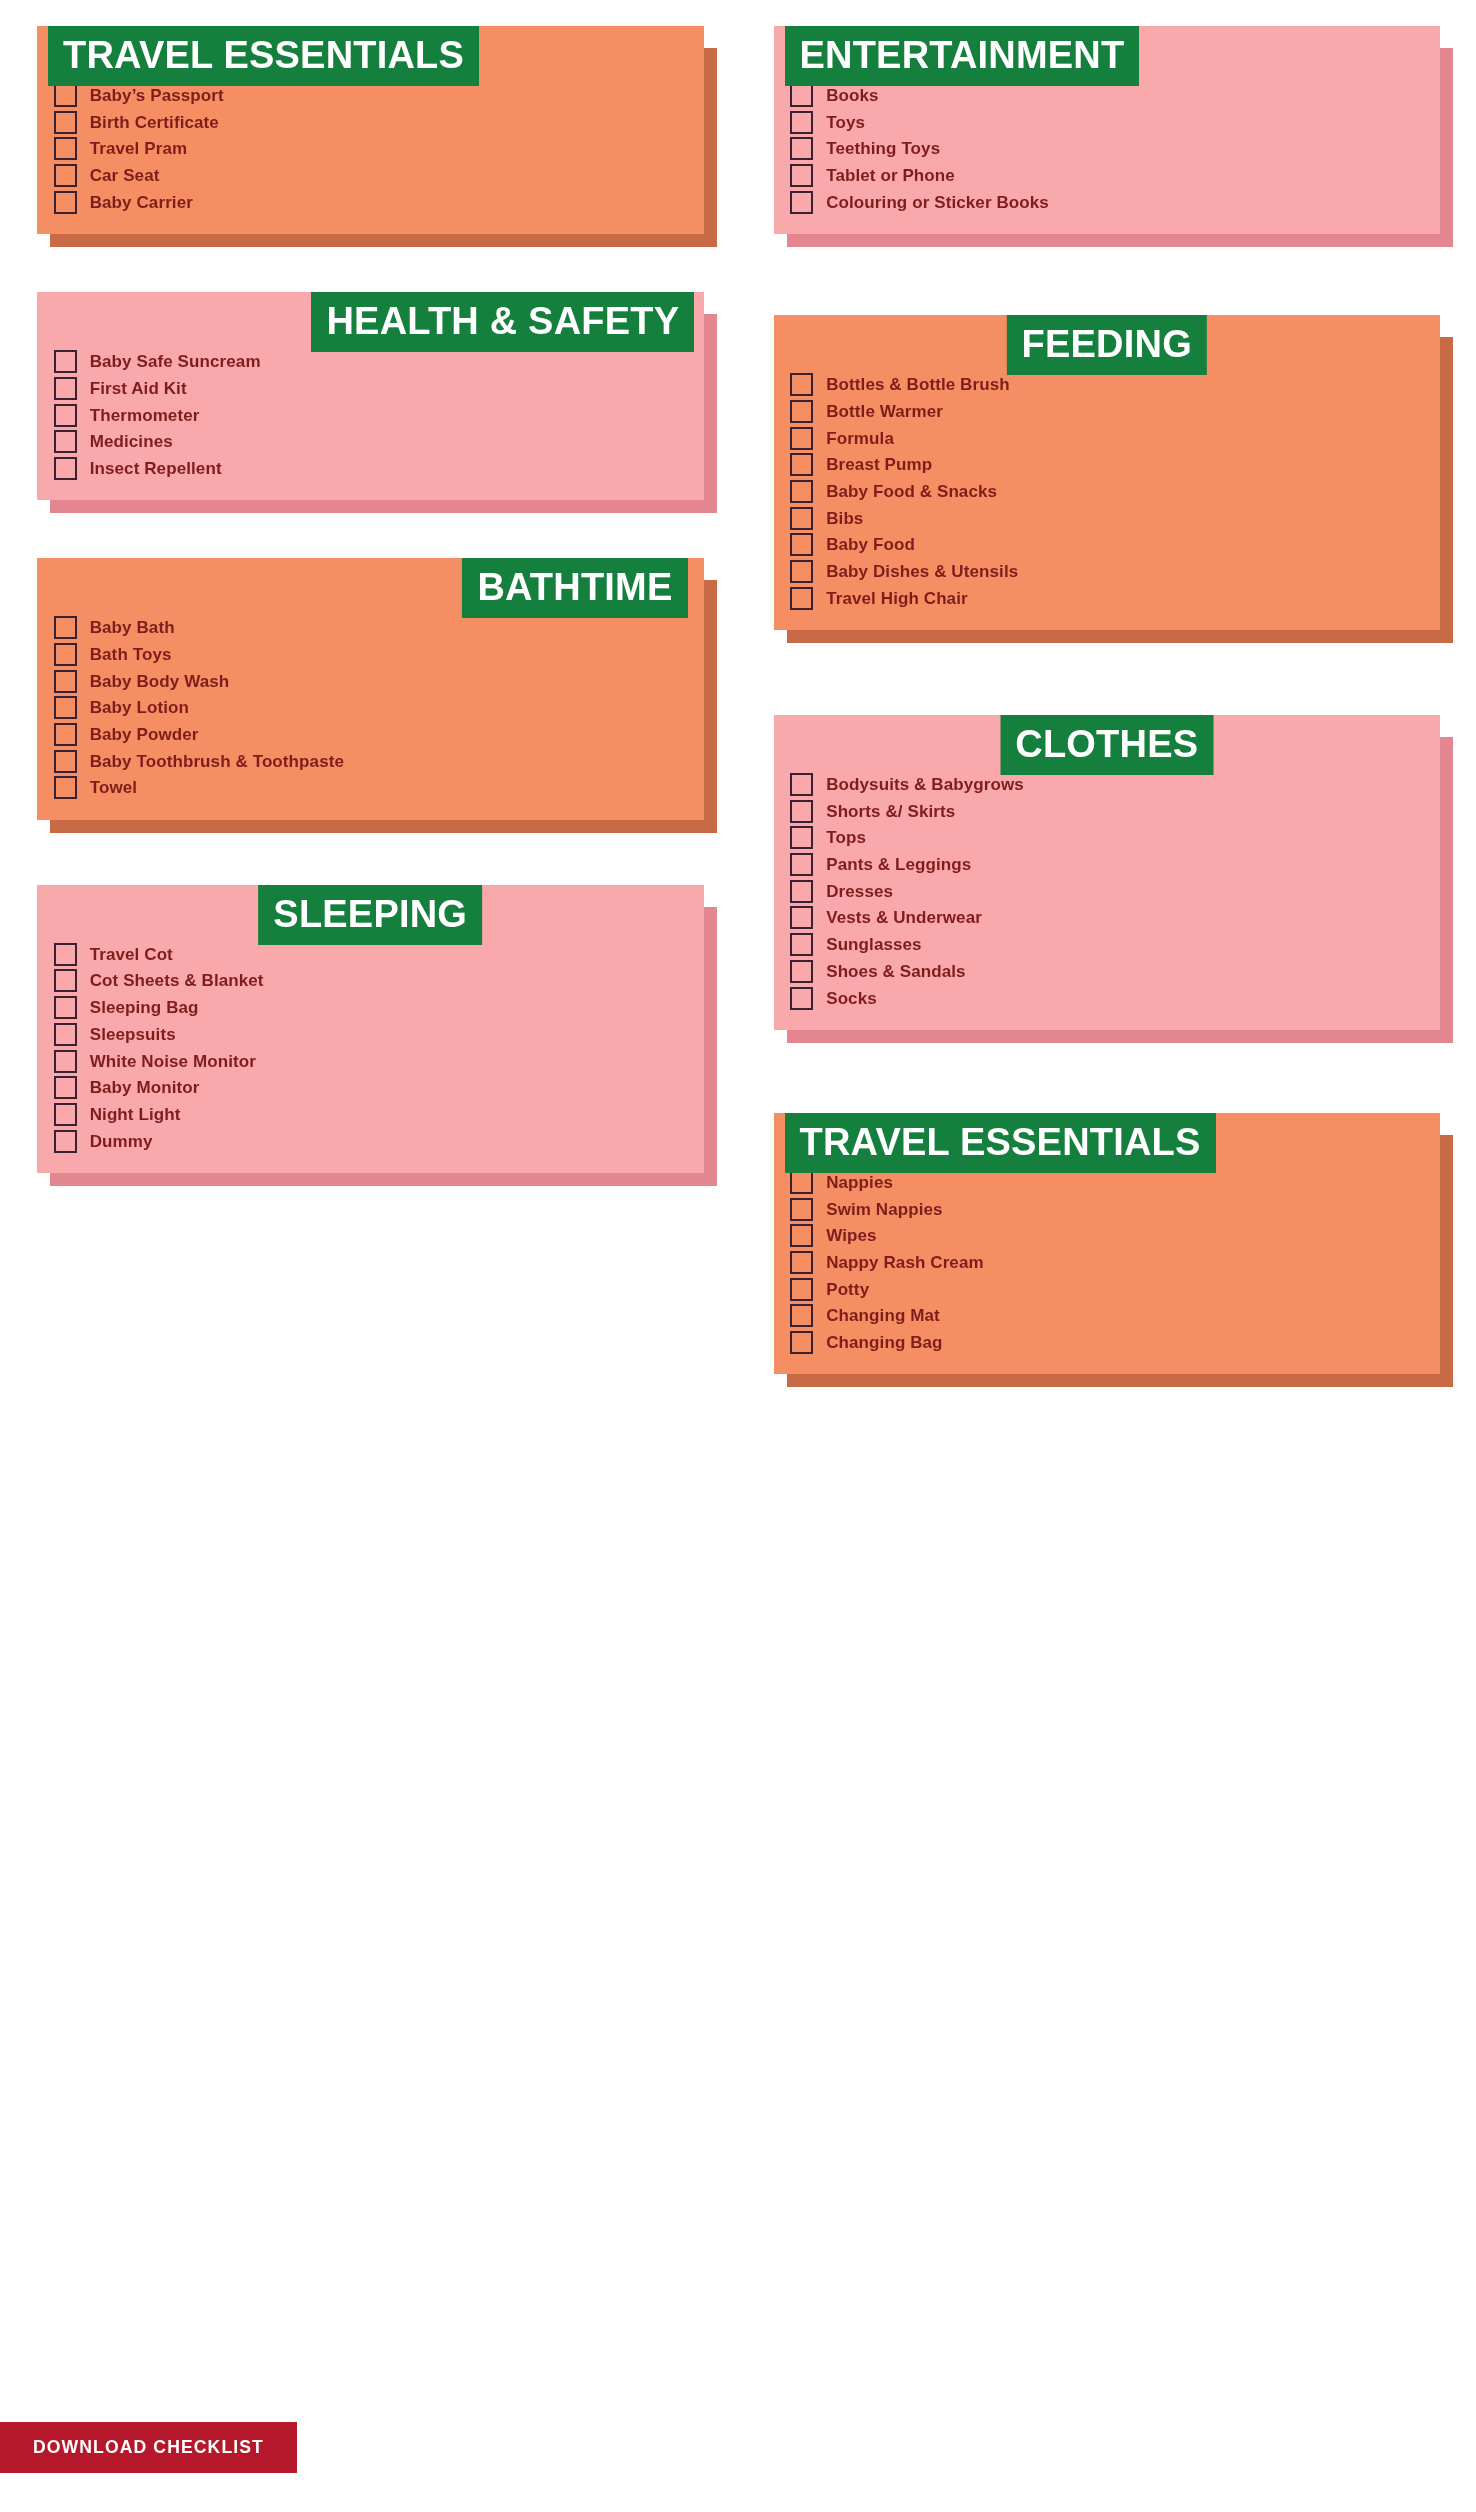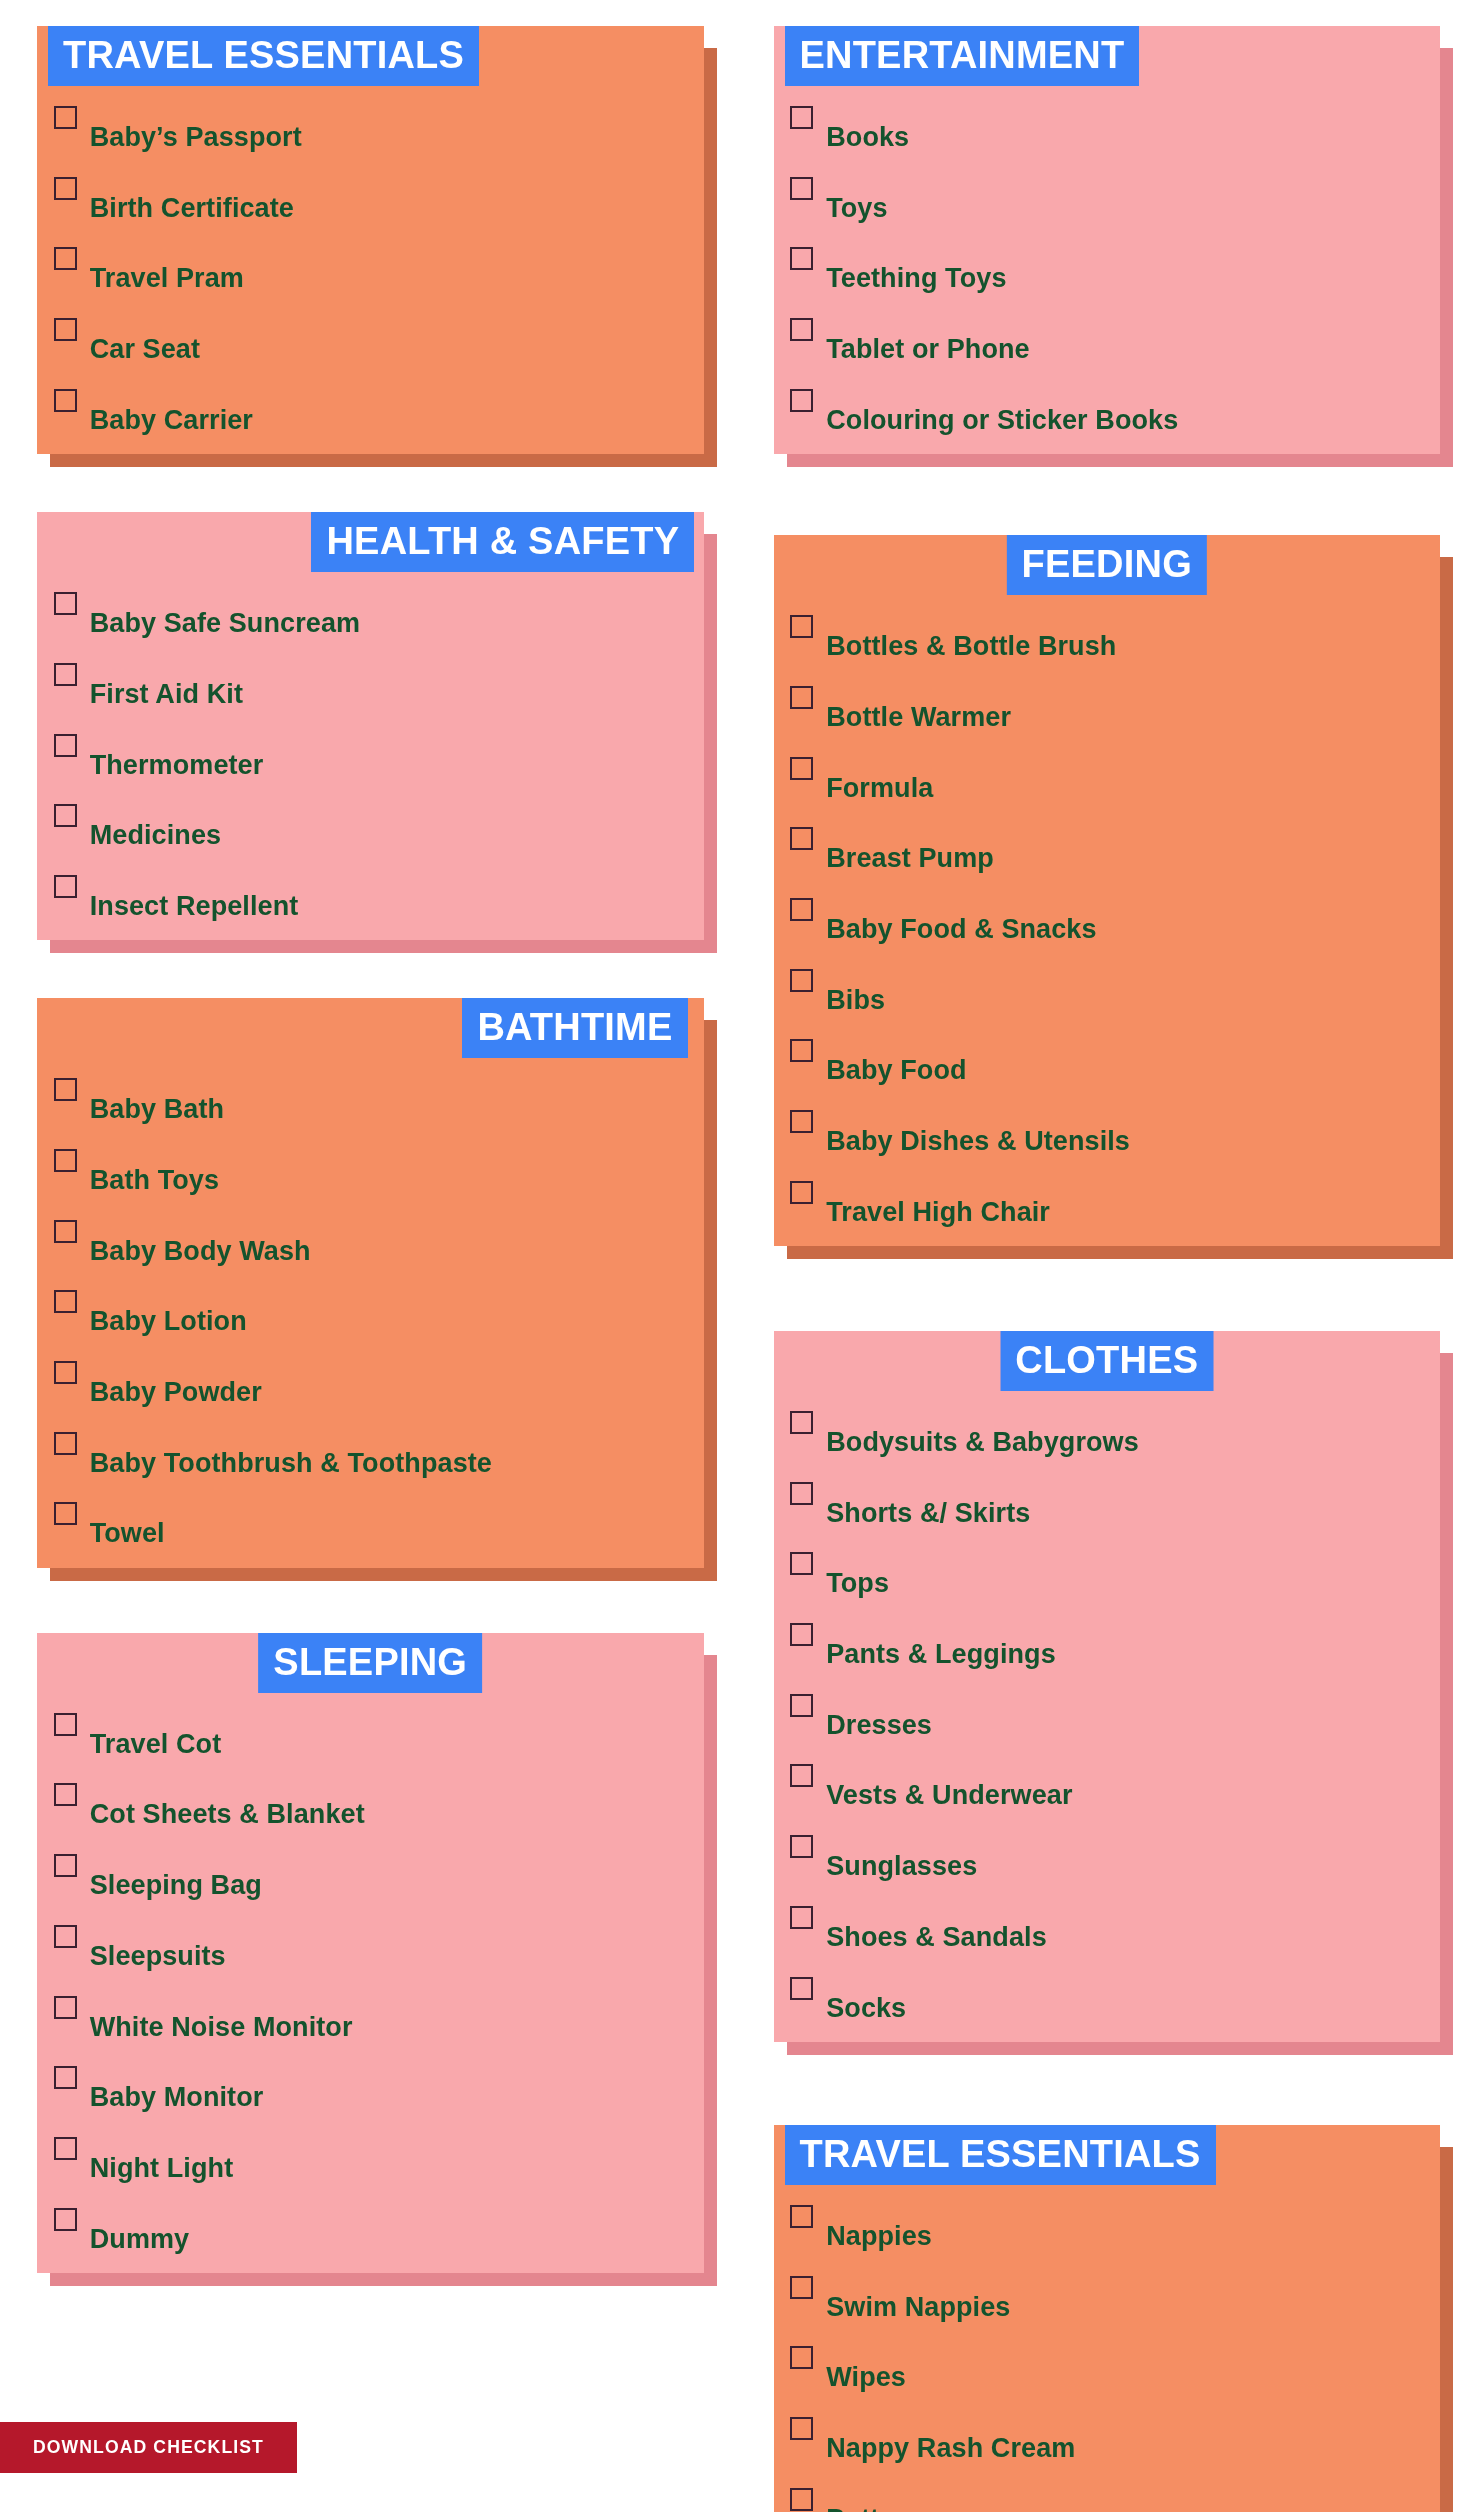--- a/index.html
+++ b/index.html
@@ -56,21 +56,21 @@
   .card-body {
     position: relative;
     z-index: 1;
     padding: 58px 16.7px 20.4px 16.7px;
     box-sizing: border-box;
   }
   .card-title {
     position: absolute;
     top: 0;
     z-index: 3;
-    background: #3b82f6;
+    background: #15803d;
     color: #ffffff;
     font-weight: bold;
     font-size: 38px;
     letter-spacing: 0.2px;
     line-height: 1;
     padding: 10.2px 15px 12px 15px;
     white-space: nowrap;
     box-sizing: border-box;
   }
 
@@ -88,26 +88,25 @@
   }
   .checkbox {
     width: 23px;
     height: 23px;
     border: 2.8px solid #3a2030;
     background: transparent;
     flex: 0 0 auto;
     box-sizing: border-box;
   }
   .item-label {
-    font-size: 27px;
+    font-size: 17px;
     font-weight: bold;
-    color: #14532d;
+    color: #7f1d1d;
     letter-spacing: 0.1px;
     white-space: nowrap;
-    margin-top: 40px;
   }
 
   
   .salmon .card-body { background: #f58e63; }
   .salmon .card-shadow { background: #c96a46; }
   .pink .card-body { background: #f9a8ac; }
   .pink .card-shadow { background: #e4868f; }
 
   
   .footer {

